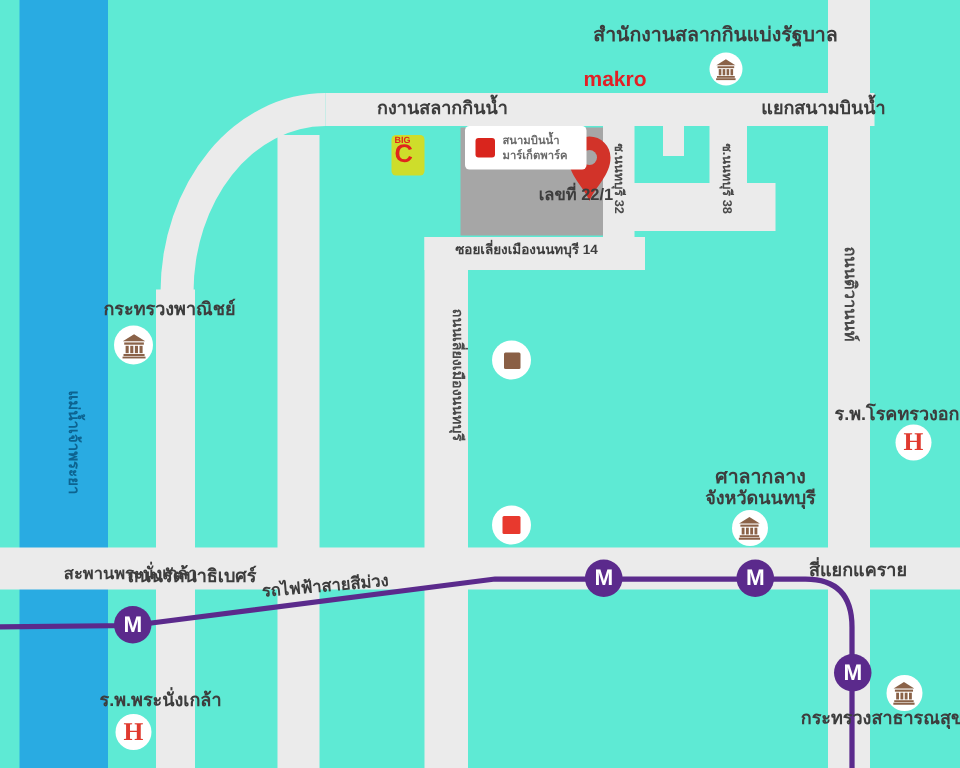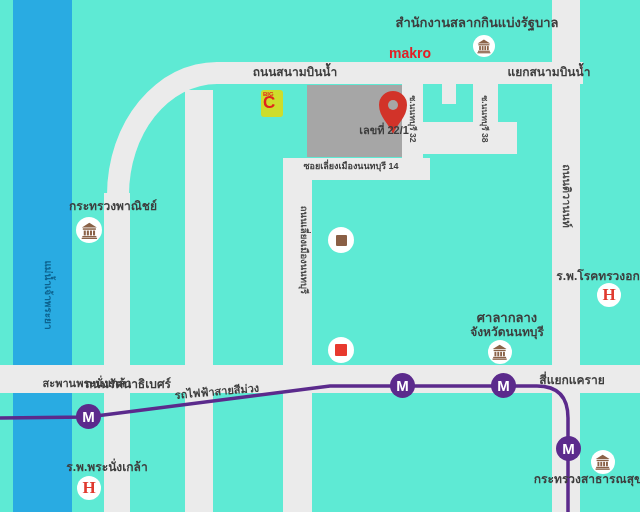--- a/index.html
+++ b/index.html
@@ -97,29 +97,36 @@
   <div class="lbl" style="left:477px;top:23px;font-size:13px;">สำนักงานสลากกินแบ่งรัฐบาล</div>
 
   <div class="lbl makro" style="left:410px;top:53px;text-align:center;">makro</div>
 
   <div class="circle" style="left:473px;top:35px;width:22px;height:22px;">
     <svg>
         <use href="#bank"></use>
       </svg>
   </div>
 
-  <div class="lbl" style="left:295px;top:72px;font-size:12px;">ถนนสนามบินน้ำ</div>
+  <div class="lbl" style="left:295px;top:72px;font-size:12px;">กงานสลากกินน้ำ</div>
 
   <div class="lbl" style="left:549px;top:72px;font-size:12px;">แยกสนามบินน้ำ</div>
 
   <div class="bigc">
     <span class="big">BIG</span>
     <span class="c">C</span>
   </div>
 
+  <div class="badge">
+    <span class="logo sq"></span>
+    <span class="txt">
+      <div>สนามบินน้ำ</div>
+      <div>มาร์เก็ตพาร์ค</div>
+    </span>
+  </div>
 
   <div class="lbl" style="left:384px;top:131px;font-size:11px;font-weight:800;">เลขที่ 22/1</div>
 
   <div class="vlabel" style="left:413px;top:119px;font-size:8.5px;">ซ.นนทบุรี 32</div>
 
   <div class="vlabel" style="left:485px;top:119px;font-size:8.5px;">ซ.นนทบุรี 38</div>
 
   <div class="lbl" style="left:351px;top:167px;font-size:9px;">ซอยเลี่ยงเมืองนนทบุรี 14</div>
 
   <div class="circle" style="left:328px;top:227px;width:26px;height:26px;">

